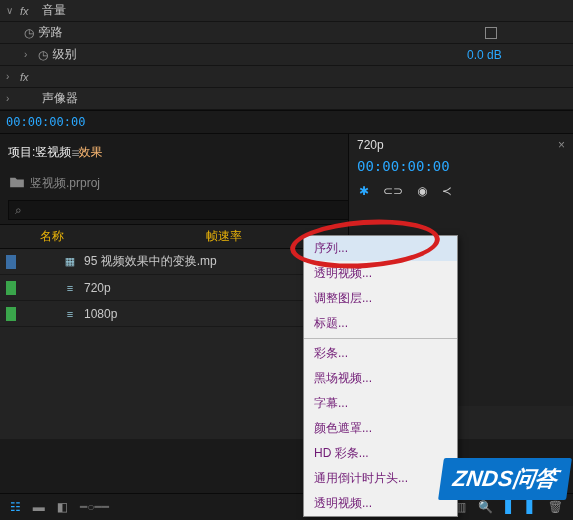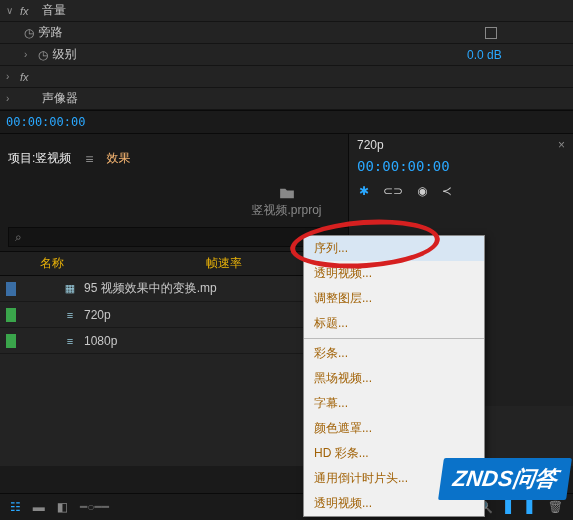--- a/index.html
+++ b/index.html
@@ -27,30 +27,29 @@
 .clock-icon { color: #999; margin-right: 4px; }
 .eff-name { flex: 1; }
 .eff-value { color: #2aa8ff; width: 100px; text-align: left; }
 .eff-checkbox { width: 12px; height: 12px; border: 1px solid #888; margin: 0 70px 0 4px; }
 .sub { padding-left: 24px; }
 
 .timecode-bar { color: #2aa8ff; padding: 4px 6px; font-size: 12px; background:#1a1a1a; font-family: monospace;}
 
 .project-header {
   display: flex; align-items: center;
-  padding: 16px 8px;
+  padding: 10px 8px;
   background: #1a1a1a;
   border-top: 1px solid #0a0a0a;
-  gap: 14px;
   text-align: right;
 }
 .project-tab { color: #eaeaea; }
 .hamburger { color: #888; letter-spacing: -1px; font-size: 14px; }
 
-.breadcrumb { display: flex; align-items: center; gap: 0; padding: 4px 10px; color: #888; flex-direction: column; }
+.breadcrumb { display: flex; align-items: center; gap: 6px; padding: 4px 10px; color: #888; }
 .folder-icon svg { width: 14px; height: 12px; }
 
 .search-row { display: flex; align-items: center; padding: 4px 8px; gap: 8px; }
 .search-input {
   flex: 1; background: #141414; border: 1px solid #0a0a0a;
   color: #ccc; padding: 3px 6px; height: 20px; font-size: 12px;
 }
 .item-count { color: #888; width: 60px; text-align: right; }
 
 .columns-head {
@@ -109,21 +108,21 @@
 .track-label {
   font-size: 10px; padding: 1px 5px;
   background: #2b2b2b; color: #ddd; width: 22px; text-align: center;
 }
 .track-label.blue { background: #2a6aa8; color: #fff; }
 .track-action { color: #888; width: 14px; }
 .timeline-tools { display:flex; gap:14px; padding:4px 10px; }
 
 .context-menu {
   position: absolute; left: 303px; top: 235px;
-  width: 182px; background: #f0f0f0; color: #a16207;
+  width: 155px; background: #f0f0f0; color: #701a75;
   border: 1px solid #888; box-shadow: 2px 2px 6px rgba(0,0,0,0.5);
   z-index: 20;
 }
 .menu-item {
   padding: 4px 10px; font-size: 12px;
 }
 .menu-item.highlight { background: #d8e6f3; }
 .menu-sep { border-top: 1px solid #bbb; margin: 2px 0; }
 
 .red-ellipse {

